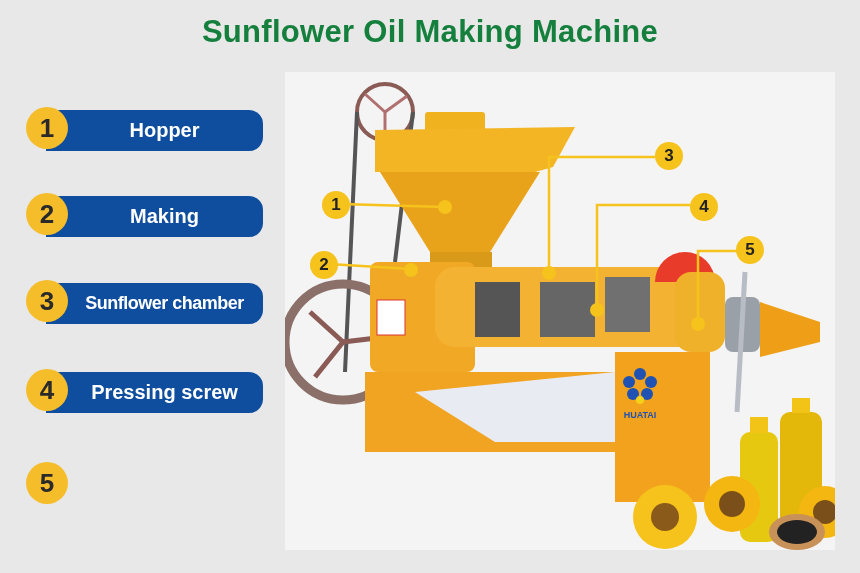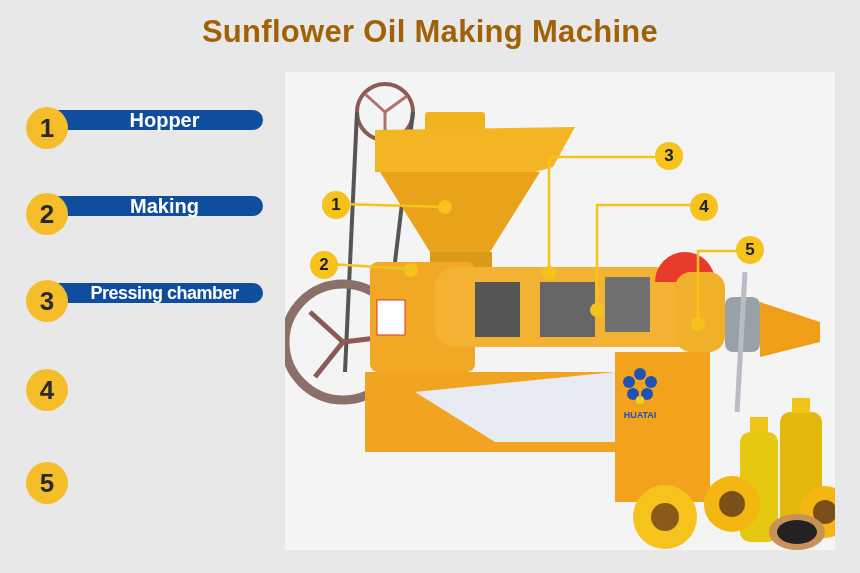--- a/index.html
+++ b/index.html
@@ -1,44 +1,45 @@
 <!DOCTYPE html>
 <html><head>
 <meta charset="utf-8">
 <style>
   * { box-sizing: border-box; margin: 0; padding: 0; }
   html, body { width: 860px; height: 573px; overflow: hidden; }
   body { background: #e8e8e8; font-family: "Liberation Sans", "DejaVu Sans", sans-serif; position: relative; }
-  .title { position: absolute; left: 0; top: 14px; width: 860px; text-align: center; color: #a16207; font-size: 31px; font-weight: bold; letter-spacing: 0.3px; }
+  .title { position: absolute; left: 0; top: 14px; width: 860px; text-align: center; color: #15803d; font-size: 31px; font-weight: bold; letter-spacing: 0.3px; }
   .legend-item { position: absolute; left: 26px; width: 237px; height: 42px; }
-  .legend-bar { position: absolute; left: 20px; top: 3px; width: 217px; height: 20px; background: #0f4d9e; border-radius: 0 14px 14px 0; color: #fff; font-weight: bold; display: flex; align-items: center; justify-content: center; padding-left: 20px; font-size: 20px; }
+  .legend-bar { position: absolute; left: 20px; top: 3px; width: 217px; height: 41px; background: #0f4d9e; border-radius: 0 14px 14px 0; color: #fff; font-weight: bold; display: flex; align-items: center; justify-content: center; padding-left: 20px; font-size: 20px; }
   .legend-num { position: absolute; left: 0; top: 0; width: 42px; height: 42px; border-radius: 50%; background: #f6bd2b; color: #2a2a2a; font-weight: bold; font-size: 26px; display: flex; align-items: center; justify-content: center; z-index: 2; }
   .photo { position: absolute; left: 285px; top: 72px; width: 550px; height: 478px; background: #f4f4f4; overflow: hidden; }
   .photo svg { position: absolute; left: 0; top: 0; }
   .callout-num { position: absolute; width: 28px; height: 28px; border-radius: 50%; background: #f6c21c; color: #222; font-weight: bold; font-size: 17px; display: flex; align-items: center; justify-content: center; }
 </style>
 </head>
 <body>
 
 <div class="title">Sunflower Oil Making Machine</div>
 
 <div class="legend-item" style="top:107px;">
   <div class="legend-num">1</div>
   <div class="legend-bar">Hopper</div>
 </div>
 <div class="legend-item" style="top:193px;">
   <div class="legend-num">2</div>
   <div class="legend-bar">Making</div>
 </div>
 <div class="legend-item" style="top:280px;">
   <div class="legend-num">3</div>
-  <div class="legend-bar" style="font-size:18px;letter-spacing:-0.5px;">Pressing chamber</div>
+  <div class="legend-bar" style="font-size:18px;letter-spacing:-0.5px;">Sunflower chamber</div>
 </div>
 <div class="legend-item" style="top:369px;">
   <div class="legend-num">4</div>
+  <div class="legend-bar" style="font-size:20px;">Pressing screw</div>
 </div>
 <div class="legend-item" style="top:462px;">
   <div class="legend-num">5</div>
 </div>
 
 <div class="photo">
   <svg width="550" height="478" viewBox="0 0 550 478">
 
     <g>
       <circle cx="100" cy="40" r="28" fill="none" stroke="#8a5a55" stroke-width="4"></circle>

